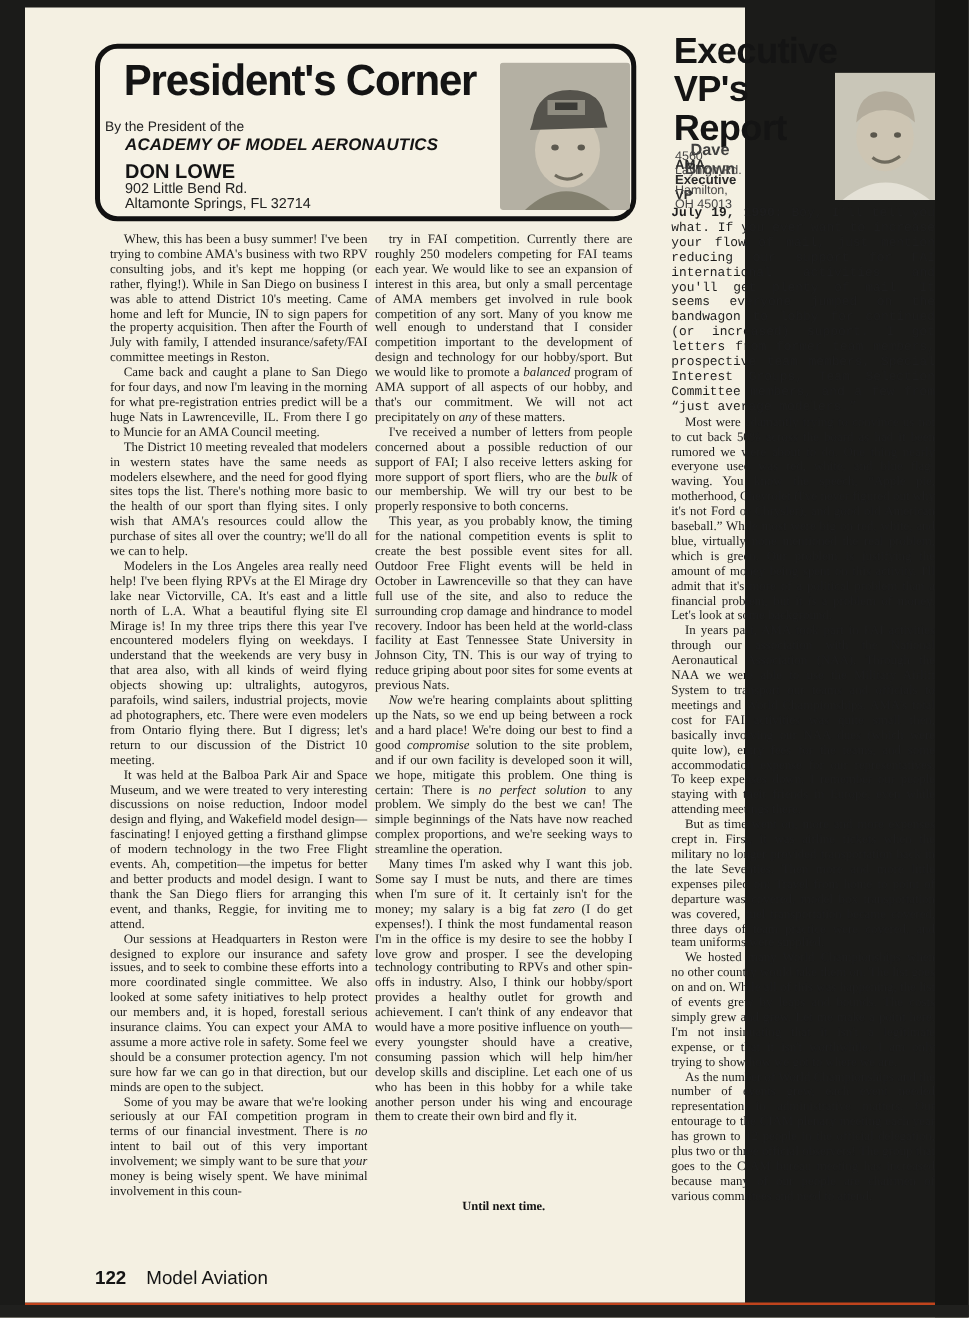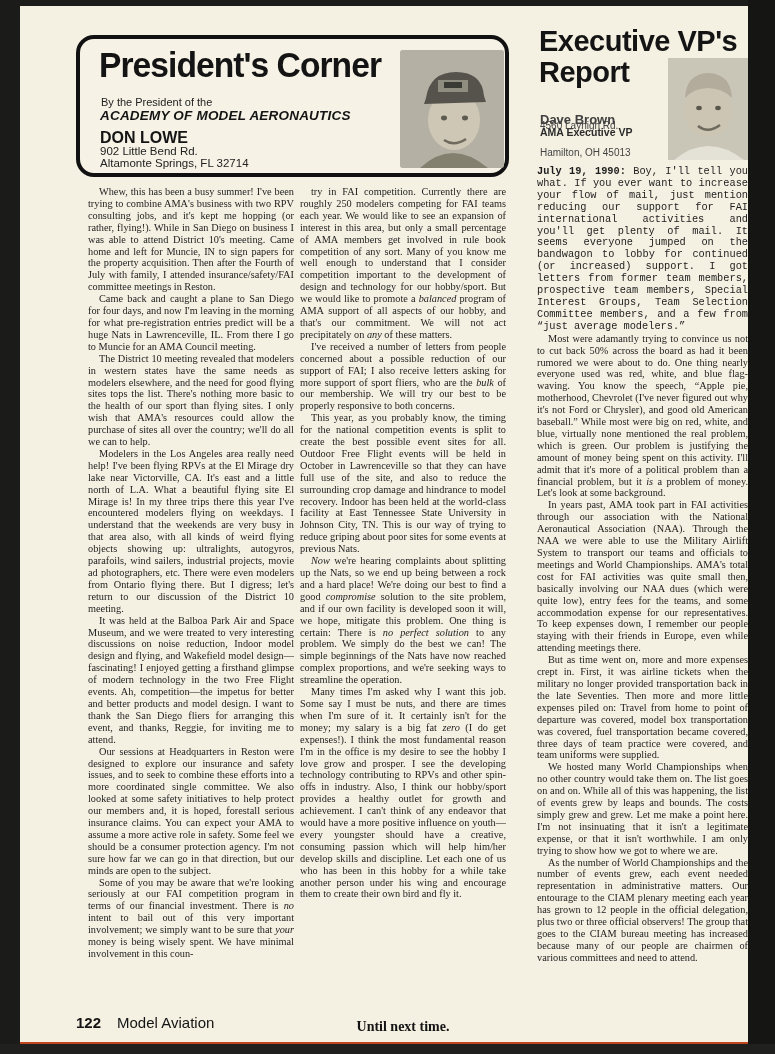--- a/index.html
+++ b/index.html
@@ -5,52 +5,52 @@
   html,body{margin:0;padding:0;}
   body{
     width:775px;height:1054px;overflow:hidden;position:relative;
     background:#1b1b19;
     font-family:"Liberation Serif", serif;
   }
   #scan-right{position:absolute;top:0;right:0;width:27px;height:1054px;background:#151513;}
   #scan-bottom{position:absolute;left:0;bottom:0;width:775px;height:10px;background:#20201e;}
   #accent-line{position:absolute;left:20px;bottom:10px;width:728px;height:2px;background:#c0441d;}
   #page{
-    position:absolute;left:20px;top:6px;width:728px;height:1036px;
+    position:absolute;left:20px;top:6px;width:576px;height:1036px;
     background:#f4f0e2;
     color:#222;
   }
   
   #pc-box{
     position:absolute;left:56px;top:29px;width:425px;height:134px;
     border:4px solid #111;border-radius:18px;background:#f6f2e5;
   }
   #pc-title{
     position:absolute;left:19px;top:6px;
     font-family:"Liberation Sans",sans-serif;font-weight:bold;
     font-size:35px;letter-spacing:-1px;color:#141414;white-space:nowrap;
     transform:scaleX(.96);transform-origin:left;
   }
-  #pc-byline-intro{position:absolute;left:21px;top:57px;font-family:"Liberation Sans",sans-serif;font-size:11px;color:#222;}
+  #pc-byline-intro{position:absolute;left:4px;top:57px;font-family:"Liberation Sans",sans-serif;font-size:11px;color:#222;}
   #pc-org{position:absolute;left:20px;top:69px;font-family:"Liberation Sans",sans-serif;font-weight:bold;font-size:13.5px;letter-spacing:.2px;color:#141414;font-style:italic;}
   #pc-author{position:absolute;left:20px;top:90px;font-family:"Liberation Sans",sans-serif;font-weight:bold;font-size:16px;color:#141414;}
   #pc-addr1{position:absolute;left:20px;top:106px;font-family:"Liberation Sans",sans-serif;font-size:11.5px;color:#222;}
   #pc-addr2{position:absolute;left:20px;top:118px;font-family:"Liberation Sans",sans-serif;font-size:11.5px;color:#222;}
   #pc-photo{position:absolute;left:320px;top:11px;width:104px;height:118px;border-radius:3px;overflow:hidden;}
   
   .bodycol{
     position:absolute;top:180px;width:206px;height:842px;overflow:hidden;
     font-size:10.3px;line-height:11.9px;text-align:justify;color:#1d1d1d;
   }
   .bodycol p{margin:0;text-indent:11px;}
   #pc-col1{left:68px;}
   #pc-col2{left:280px;}
   #pc-closing{
-    position:absolute;left:280px;top:1013px;width:206px;text-align:center;
-    font-weight:bold;font-size:14px;color:#141414;
+    position:absolute;left:280px;top:954px;width:206px;text-align:center;
+    font-weight:bold;font-size:10px;color:#141414;
   }
   
   #ev-title{
     position:absolute;left:519px;top:20px;
     font-family:"Liberation Sans",sans-serif;font-weight:bold;
     font-size:29px;line-height:31px;letter-spacing:-.5px;color:#141414;
   }
   #ev-author{position:absolute;left:520px;top:106px;font-family:"Liberation Sans",sans-serif;font-weight:bold;font-size:13px;color:#404040;text-align:center;}
   #ev-author-title{position:absolute;left:520px;top:120px;font-family:"Liberation Sans",sans-serif;font-weight:bold;font-size:10.5px;color:#2a2a2a;}
   #ev-addr1{position:absolute;left:520px;top:114px;font-family:"Liberation Sans",sans-serif;font-size:10px;color:#444;}

